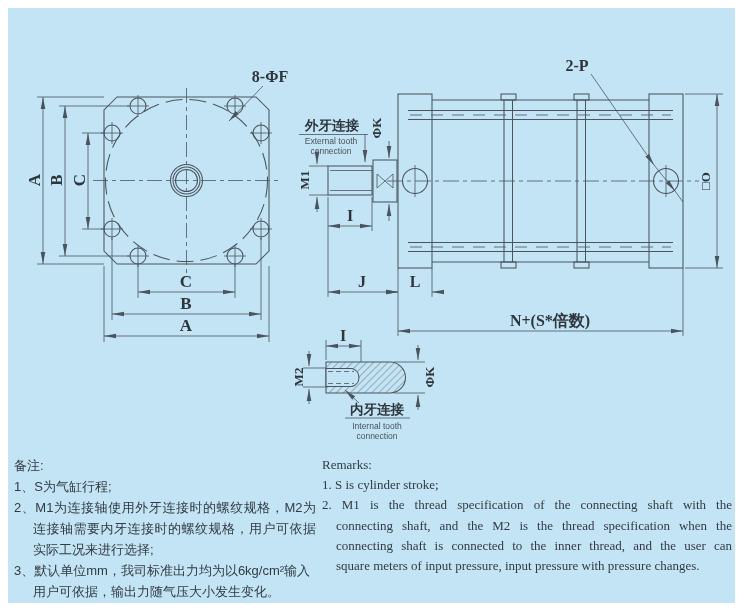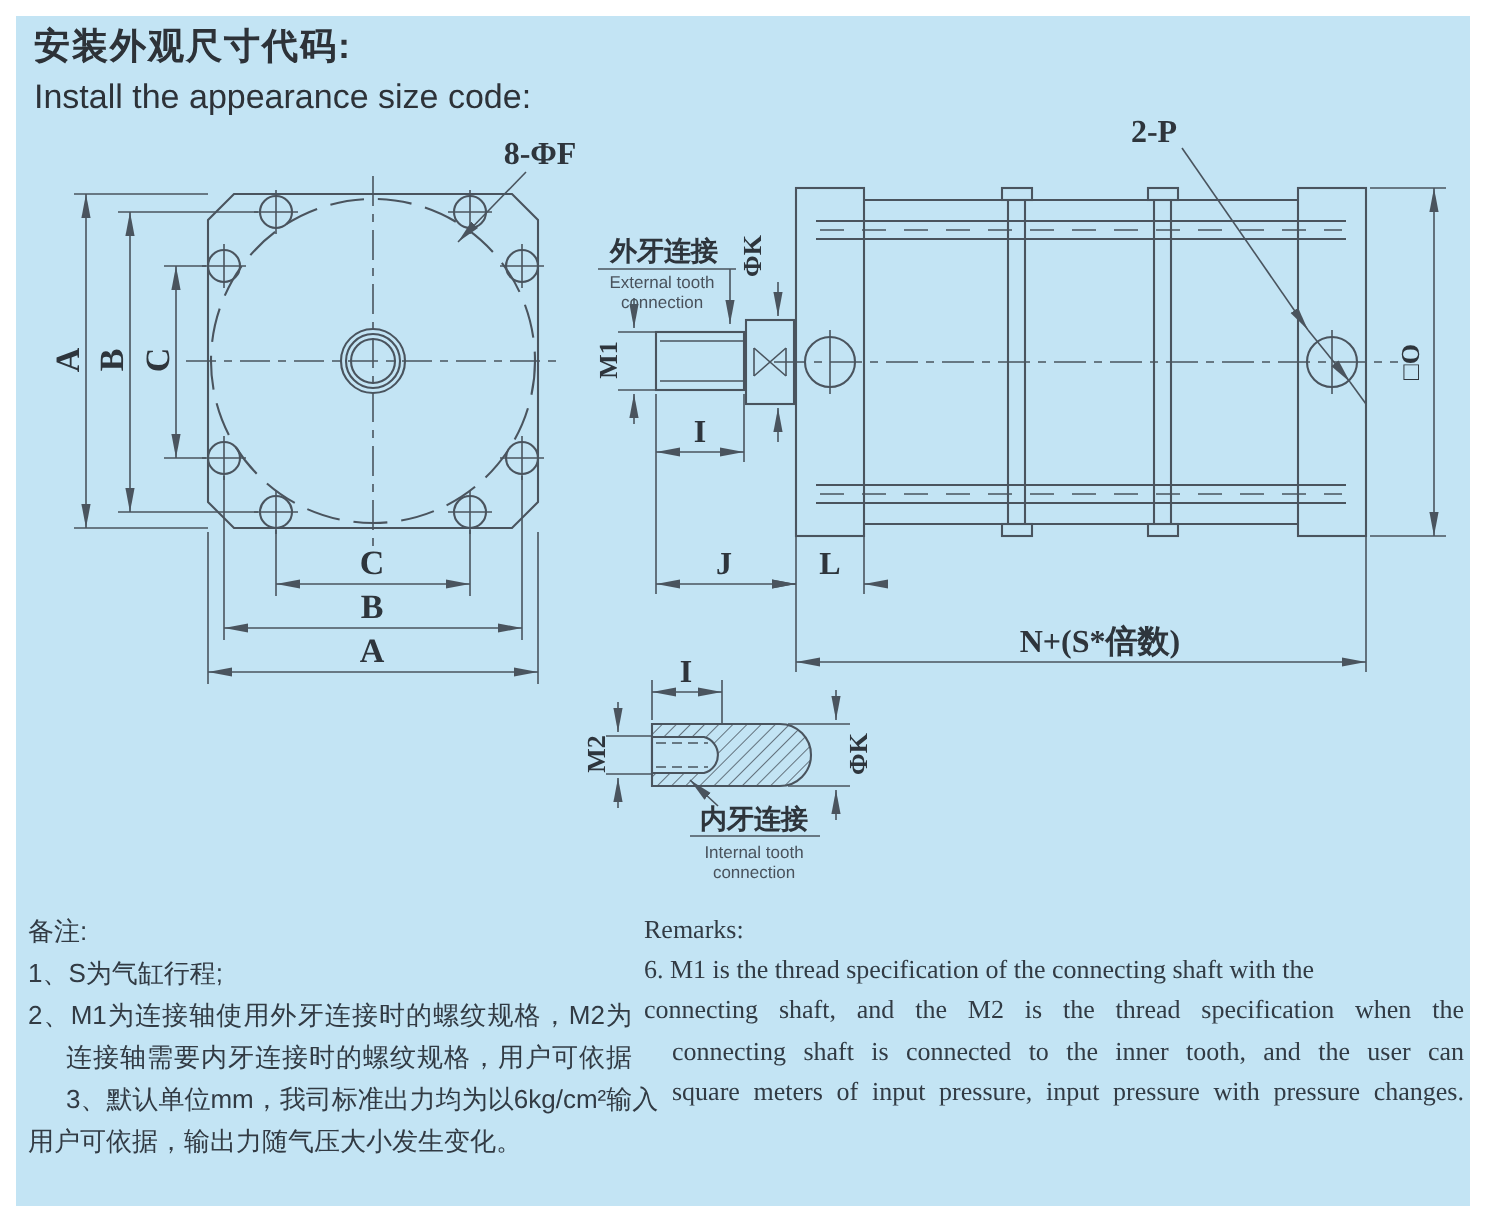--- a/index.html
+++ b/index.html
@@ -30,24 +30,20 @@
   #notes-en .line:nth-child(3),#notes-en .line:nth-child(4),
   #notes-en .line:nth-child(5),#notes-en .line:nth-child(7){text-align:justify;text-align-last:justify;}
   #notes-zh .line:nth-child(3),#notes-zh .line:nth-child(4){text-align:justify;text-align-last:justify;}
 </style>
 </head>
 <body>
 
 <div id="stage">
   <div id="bluebg"></div>
 
-  <div id="titles">
-    <div id="title-zh">安装外观尺寸代码:</div>
-    <div id="title-en">Install the appearance size code:</div>
-  </div>
 
   <svg width="750" height="614" viewBox="0 0 750 614">
     <defs>
       <marker id="ar" viewBox="0 0 12 6" refX="12" refY="3" markerWidth="12" markerHeight="6" markerUnits="userSpaceOnUse" orient="auto-start-reverse">
         <path d="M0,0.7 L12,3 L0,5.3 Z" fill="#4a545e"></path>
       </marker>
       <pattern id="hatch" patternUnits="userSpaceOnUse" width="5" height="5" patternTransform="rotate(45)">
         <line x1="0" y1="0" x2="0" y2="5" stroke="#4a545e" stroke-width="0.8"></line>
       </pattern>
     </defs>
@@ -293,24 +289,26 @@
         <text class="enlbl" x="377" y="439" text-anchor="middle">connection</text>
       </g>
     </g>
   </svg>
 
   <div id="notes-zh" class="notes">
       <div class="line">备注:</div>
       <div class="line">1、S为气缸行程;</div>
       <div class="line">2、M1为连接轴使用外牙连接时的螺纹规格，M2为</div>
       <div class="line">连接轴需要内牙连接时的螺纹规格，用户可依据</div>
+      <div class="line">实际工况来进行选择;</div>
       <div class="line">3、默认单位mm，我司标准出力均为以6kg/cm²输入</div>
       <div class="line">用户可依据，输出力随气压大小发生变化。</div>
     </div>
 
   <div id="notes-en" class="notes">
       <div class="line">Remarks:</div>
-      <div class="line">6. M1 is the thread specification of the connecting shaft with the</div>
+      <div class="line">1. S is cylinder stroke;</div>
+      <div class="line">2. M1 is the thread specification of the connecting shaft with the</div>
       <div class="line">connecting shaft, and the M2 is the thread specification when the</div>
-      <div class="line">connecting shaft is connected to the inner tooth, and the user can</div>
+      <div class="line">connecting shaft is connected to the inner thread, and the user can</div>
       <div class="line">square meters of input pressure, input pressure with pressure changes.</div>
     </div>
 </div>
 
 </body></html>

